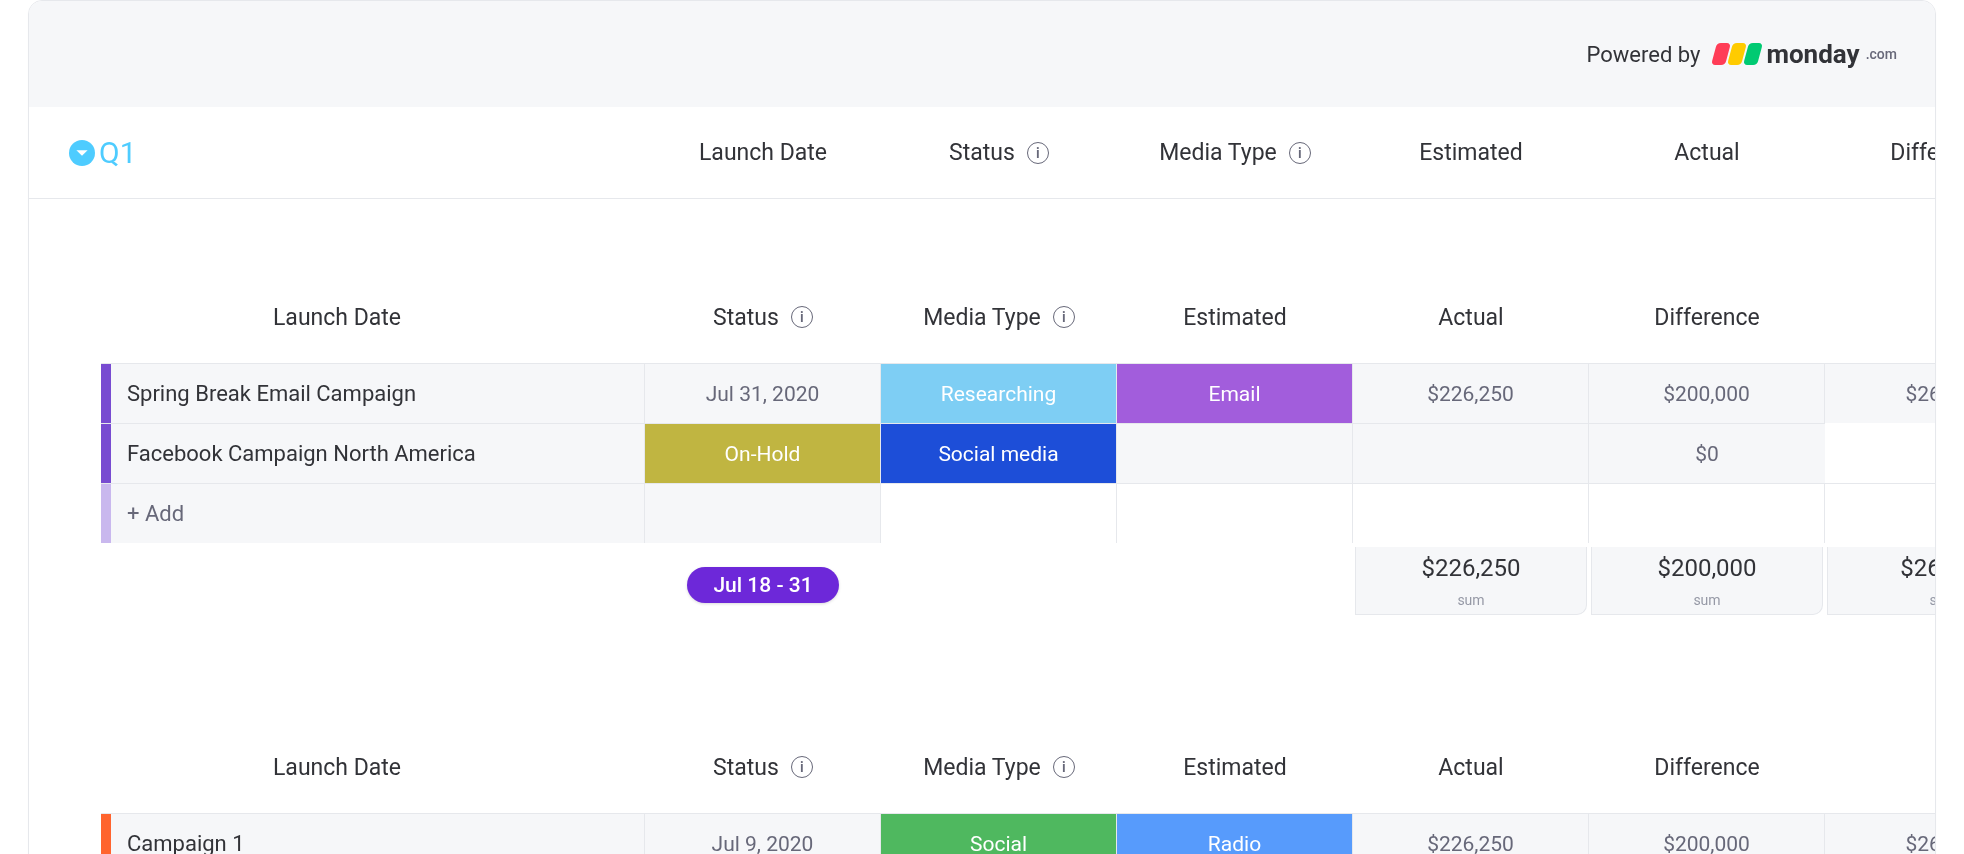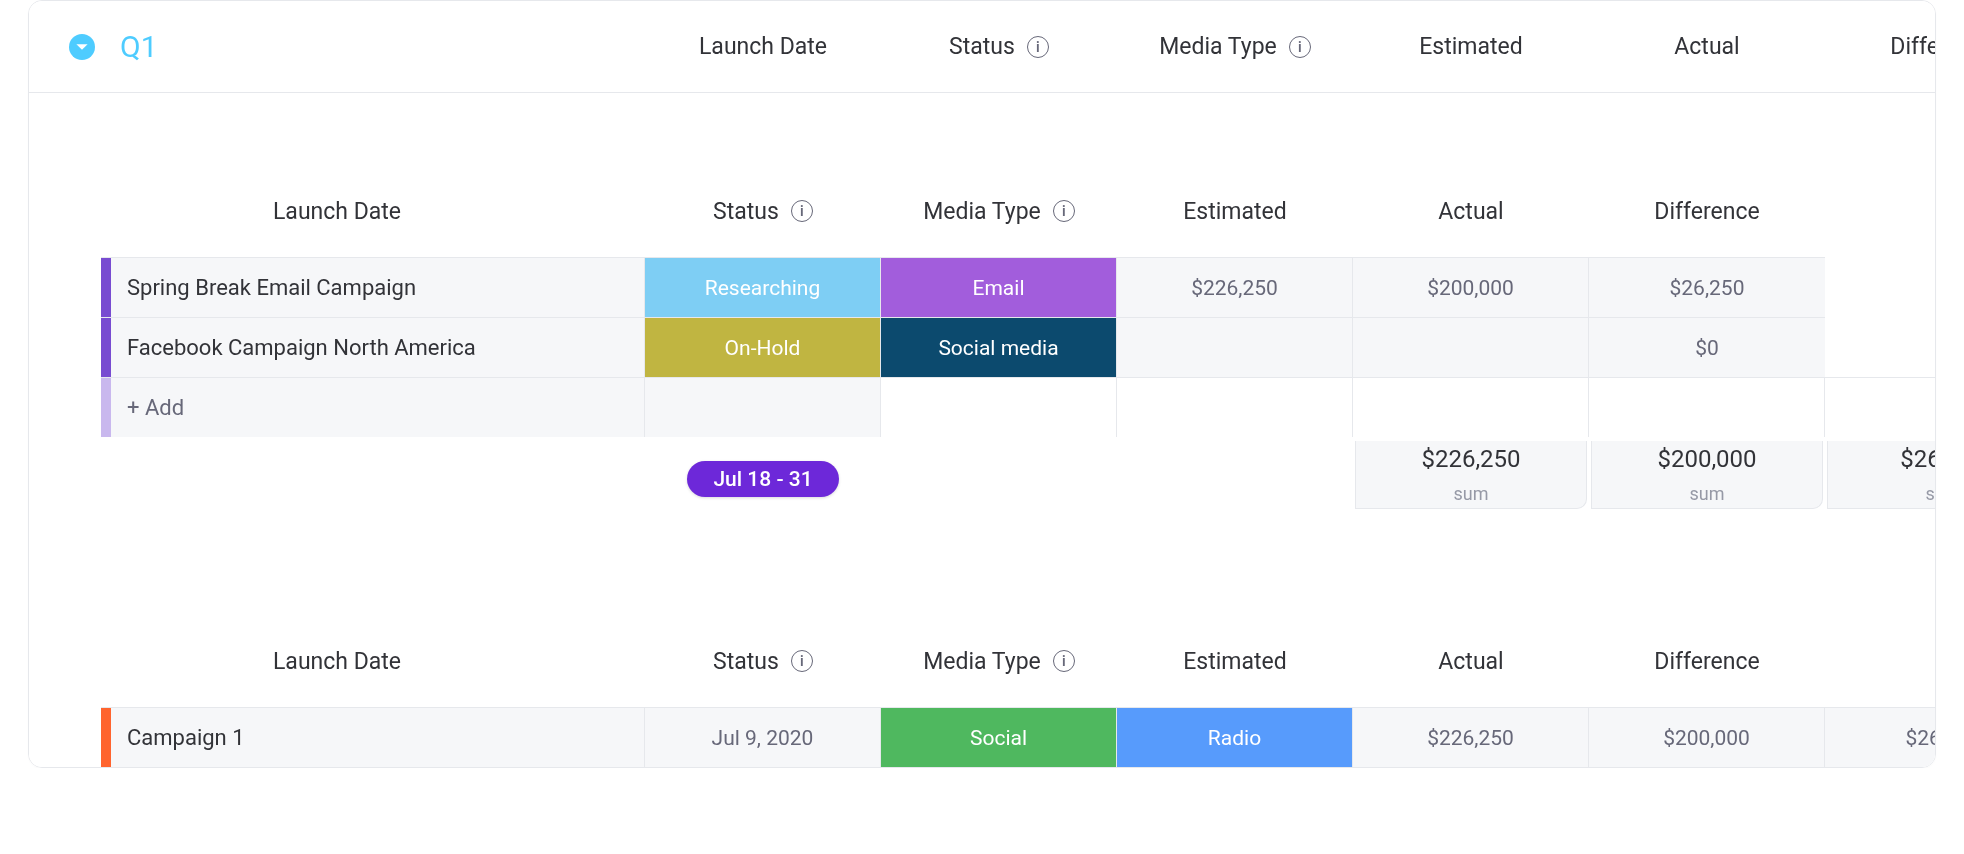--- a/index.html
+++ b/index.html
@@ -37,21 +37,21 @@
   .board { background:#fff; }
 
   
   .grid {
     display:grid;
     grid-template-columns: 616px 236px 236px 236px 236px 236px 236px;
   }
   .hdr-row { height: 92px; align-items:center; }
   .hdr-row.q1 { border-bottom:1px solid #e6e8ec; }
   .group-title-cell {
-    display:flex; align-items:center; gap:25px; padding-left:40px;
+    display:flex; align-items:center; gap:4px; padding-left:40px;
     font-size:30px; font-weight:400;
   }
   .chev {
     width:26px; height:26px; border-radius:50%; display:inline-flex;
     align-items:center; justify-content:center; color:#fff;
   }
   .chev svg{ width:14px; height:14px; fill:#fff;}
   .chev.blue{ background:#4eccff;}
   .chev.purple{ background:#784bd1;}
   .chev.orange{ background:#ff642e;}
@@ -90,44 +90,58 @@
     border-right:1px solid #e6e8ec; background:#f6f7f9; color:#676879;
   }
   .cell.noborder{ border-right:none;}
   .cell.white-txt{ color:#fff; font-weight:400;}
   .cell.grey{ color:#676879;}
 
   .c-research{ background:#7ecef4; color:#fff;text-align:right;}
   .c-onhold{ background:#c0b541; color:#fff;}
   .c-active{ background:#4fb85f; color:#fff;}
   .c-email{ background:#a25ddc; color:#fff;}
-  .c-social{ background:#0c4a6e; color:#fff;}
+  .c-social{ background:#1d4ed8; color:#fff;}
   .c-radio{ background:#579bfc; color:#fff;}
 
   .summary-row{ height:84px; align-items:stretch;}
   .summary-row > div{ display:flex; align-items:center; justify-content:center; flex-direction:column;}
   .sum-pill{
     background:#6d28d9; color:#fff; border-radius:999px; padding:6px 26px; font-size:21px;
     box-shadow:0 1px 3px rgba(0,0,0,.15); font-weight:500;
   }
   .sum-wrap{ background:#f6f7f9; border-radius:0 0 10px 0; margin:4px 2px 0 2px; border:1px solid #e6e8ec; border-top:none; height:68px;}
   .sum-val{ font-size:24px; color:#323338; font-weight:400;}
-  .sum-lab{ font-size:18px; color:#9699a6; margin-top:10px;}
+  .sum-lab{ font-size:14px; color:#9699a6; margin-top:10px;}
   .spacer-col{ }
   .pill-host{ justify-content:center; align-items:center;}
 
   .gap-row{ height:94px; }
   .col-head-rel{ position:relative; width:100%; height:100%; display:flex; align-items:center; justify-content:center; gap:12px; color:#323338; font-size:23px;}
 </style>
 </head>
 <body>
 
 <div class="frame">
   <div class="panel">
 
+    <div class="panel-top">
+      <div class="powered">
+        <span>Powered by</span>
+        <span class="mon-logo">
+          <span class="mon-dots">
+            <span></span>
+              <span></span>
+              <span></span>
+          </span>
+          <span>monday</span>
+            <span class="mon-com">.com</span>
+        </span>
+      </div>
+    </div>
 
     <div class="board">
 
       <div class="grid hdr-row q1">
         <div class="group-title-cell">
           <span class="chev blue">
             <svg viewBox="0 0 10 10">
                 <path d="M1 3l4 4 4-4z"></path>
               </svg>
           </span>
@@ -179,20 +193,23 @@
           <span>Difference</span>
 
         </div>
       </div>
 
       <div class="grid data-row">
         <div class="name-cell">
           <span class="bar purple"></span>
           <span class="name-text">Spring Break Email Campaign</span>
         </div>
+        <div class="cell">
+            <span>Jul 31, 2020</span>
+          </div>
         <div class="cell c-research white-txt">
             <span>Researching</span>
           </div>
         <div class="cell c-email white-txt">
             <span>Email</span>
           </div>
         <div class="cell grey">
             <span>$226,250</span>
           </div>
         <div class="cell grey">

